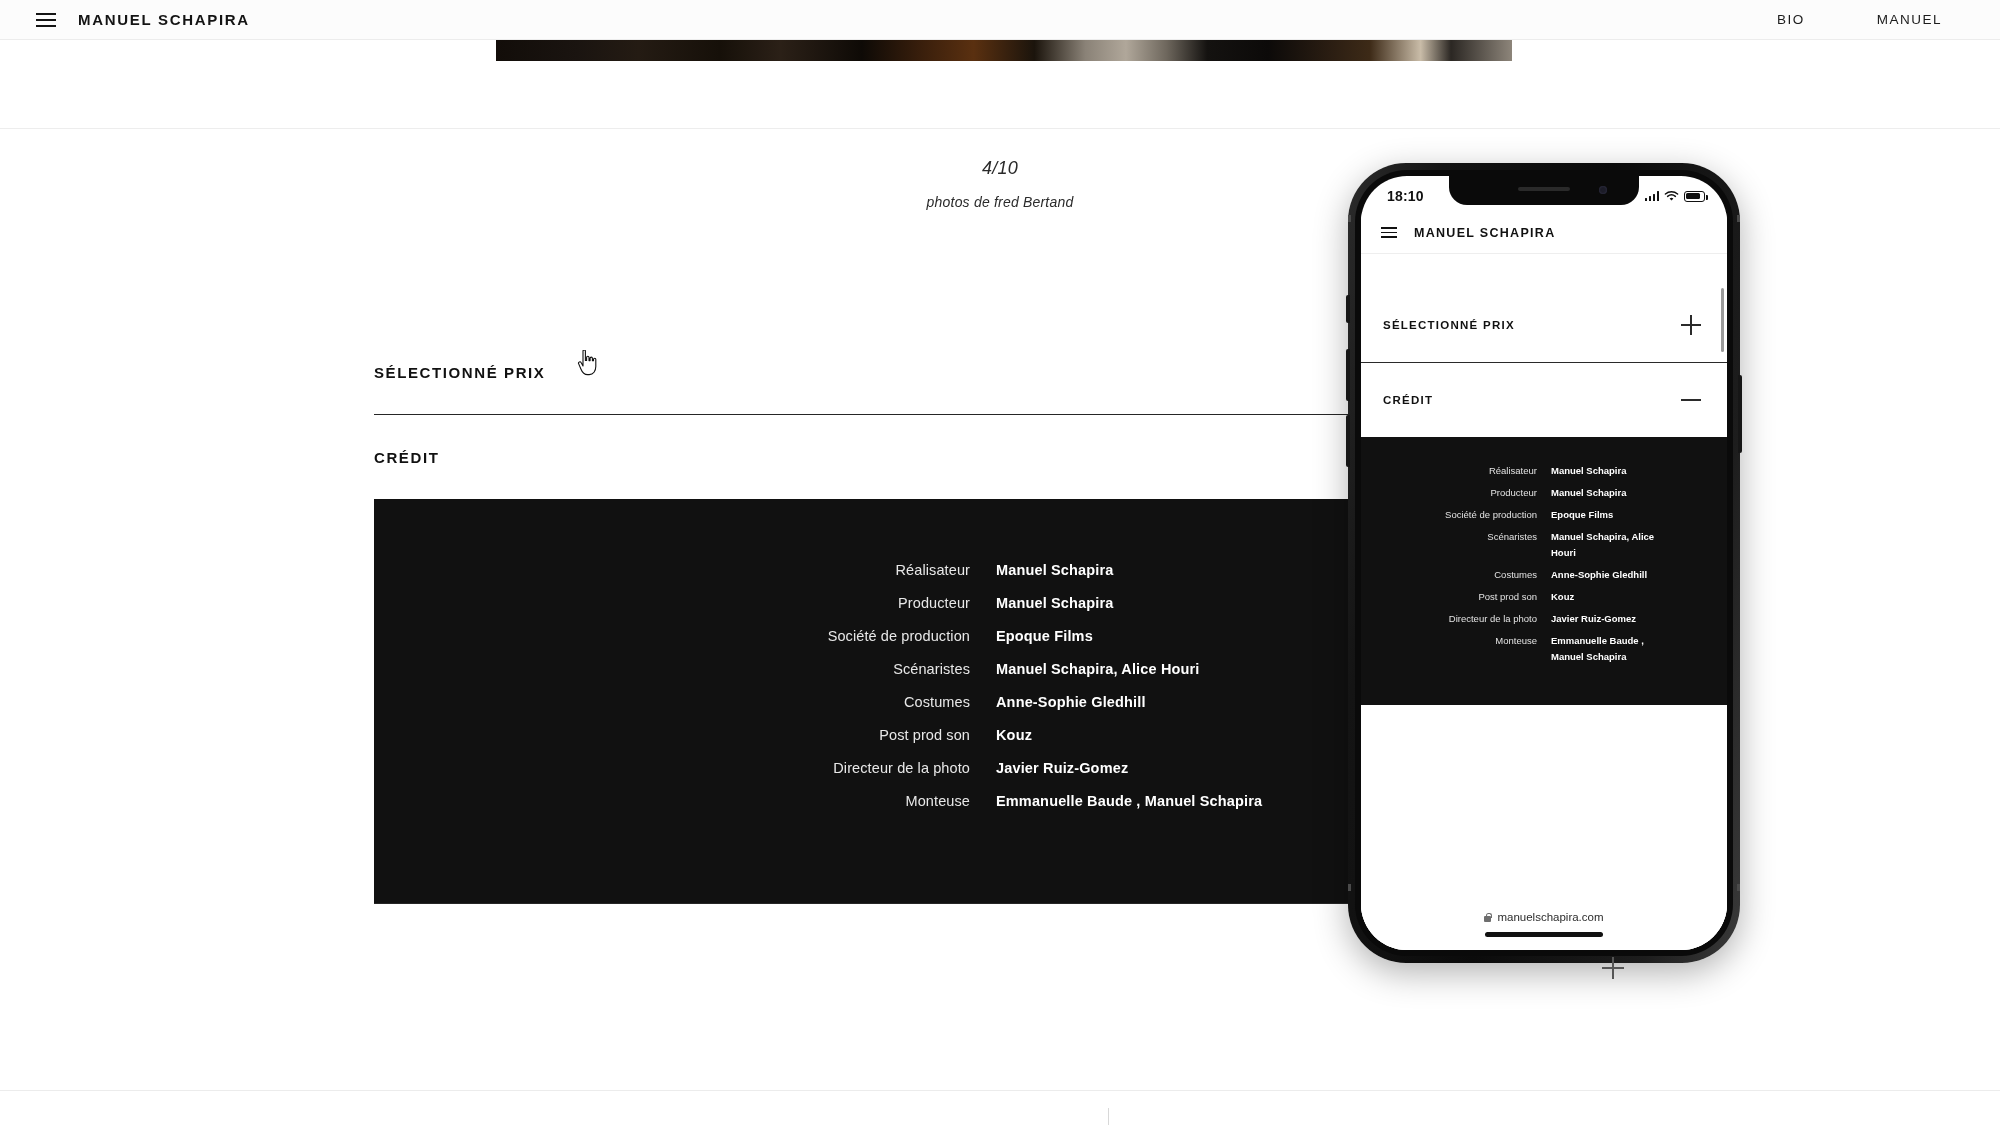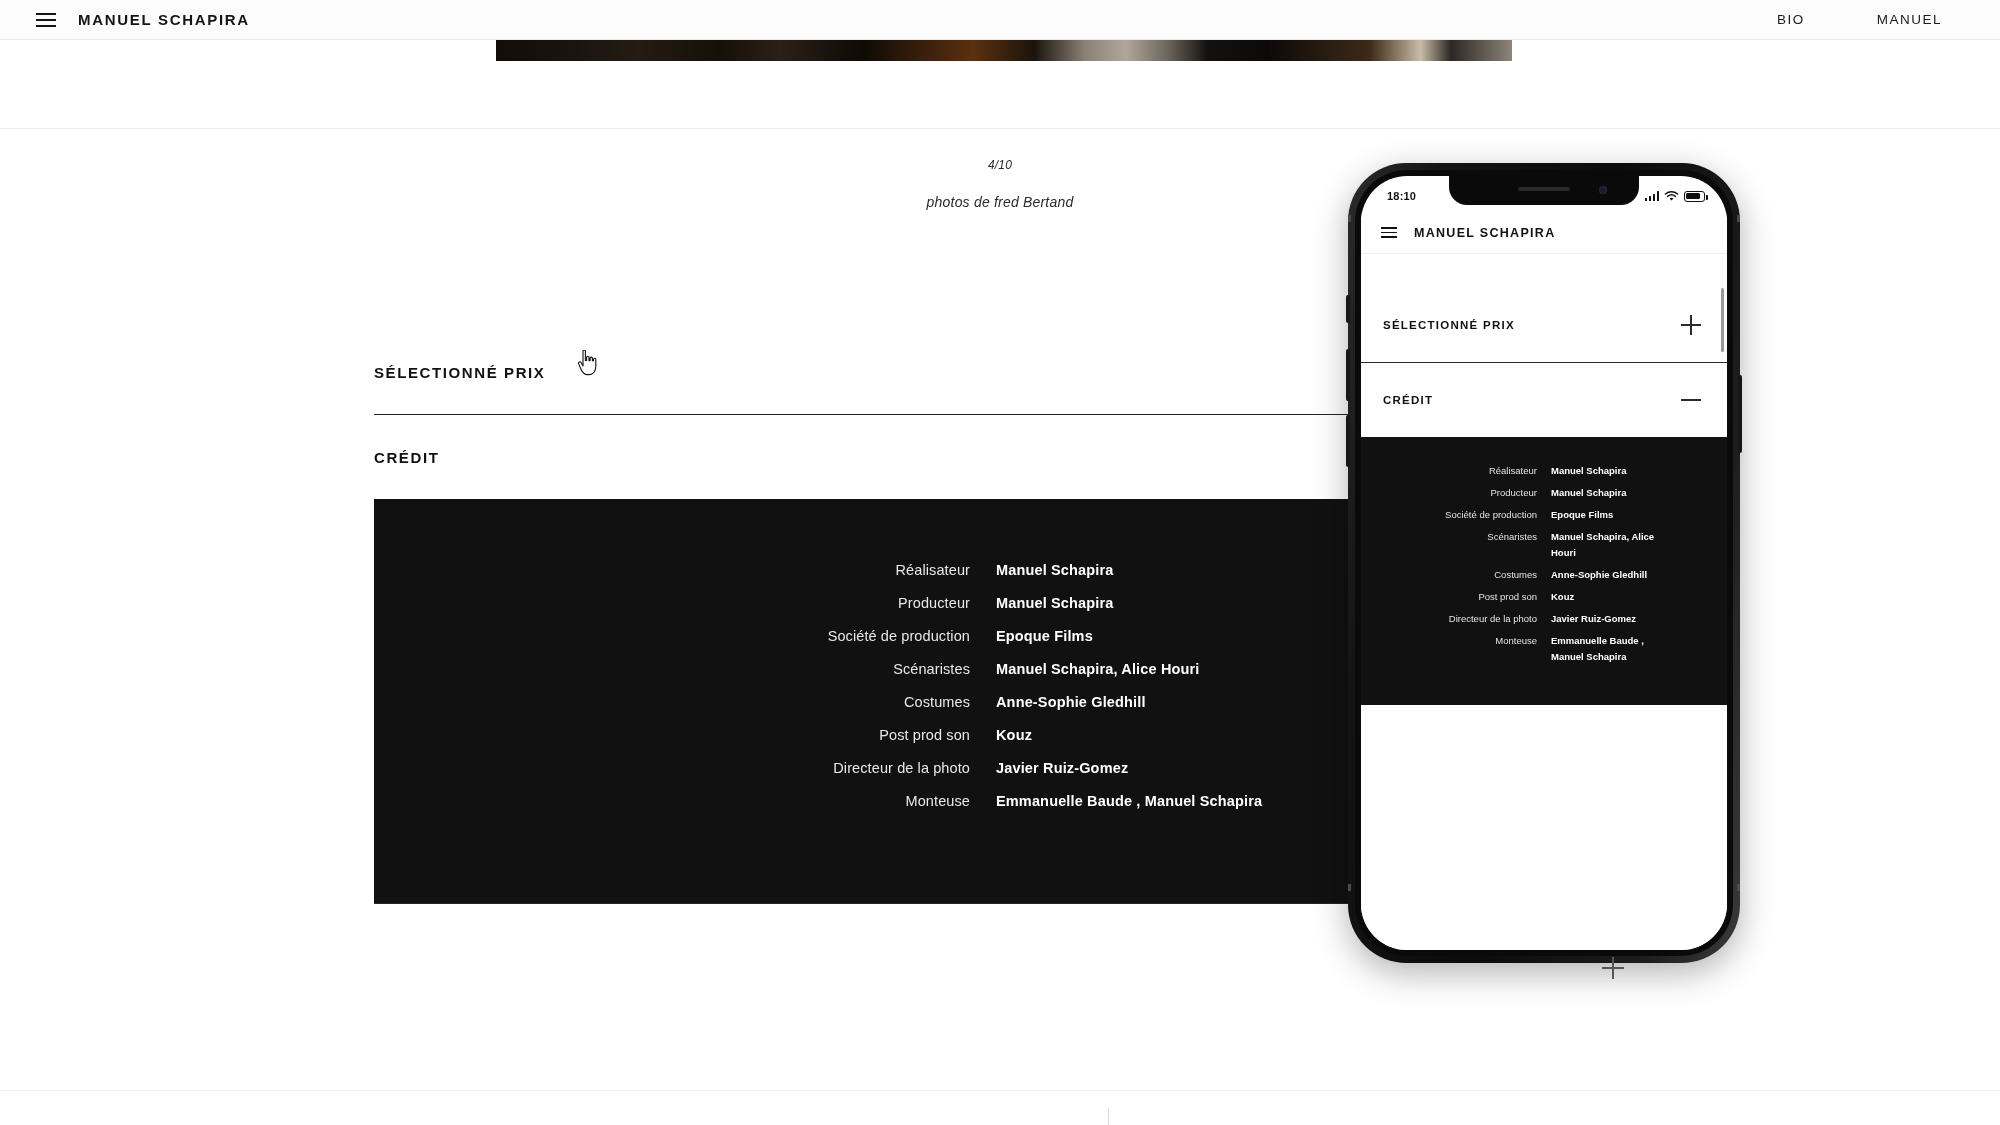--- a/index.html
+++ b/index.html
@@ -45,21 +45,21 @@
   }
   .hero-pad {
     position:absolute; left:0; top:0; width:2000px; height:129px;
     background:#fff; border-bottom:1px solid #ededed;
     z-index: 1;
   }
 
   
   .counter {
     position:absolute; left:0; top:158px; width:2000px; text-align:center;
-    font-size:12px; font-style: italic; color:#2a2a2a; letter-spacing:0.2px;
+    font-size:18px; font-style: italic; color:#2a2a2a; letter-spacing:0.2px;
   }
   .caption {
     position:absolute; left:0; top:194px; width:2000px; text-align:center;
     font-size:14px; font-style: italic; color:#2a2a2a; letter-spacing:0.2px;
   }
 
   
   .sections { position:absolute; left:374px; top:330px; width:1252px; }
   .acc-head {
     position:relative; height:84px; display:flex; align-items:center;
@@ -128,21 +128,21 @@
   }
   .frontcam {
     position:absolute; right:32px; top:10px; width:8px; height:8px; border-radius:50%;
     background:#1c1c28; box-shadow: inset 0 0 2px #3b3b55;
   }
   .statusbar {
     position:absolute; left:0; top:0; width:100%; height:36px;
     display:flex; align-items:center; justify-content:space-between;
     padding: 4px 22px 0 26px; z-index: 5; background: transparent;
   }
-  .clock { font-size:11px; font-weight:600; color:#111; letter-spacing:.2px; }
+  .clock { font-size:14px; font-weight:600; color:#111; letter-spacing:.2px; }
   .status-right { display:flex; align-items:center; gap:5px; }
   .bars { display:flex; align-items:flex-end; gap:1.5px; height:10px; }
   .bars i { width:2.5px; background:#111; border-radius:.5px; }
   .bars i:nth-child(1){height:3px;} .bars i:nth-child(2){height:5px;}
   .bars i:nth-child(3){height:7.5px;} .bars i:nth-child(4){height:10px;}
   .batt { width:21px; height:11px; border:1.3px solid #111; border-radius:3px; position:relative; }
   .batt::after { content:""; position:absolute; right:-3.5px; top:3px; width:2px; height:5px; background:#111; border-radius:0 1px 1px 0; }
   .batt i { position:absolute; left:1.3px; top:1.3px; bottom:1.3px; width:72%; background:#111; border-radius:1.5px; display:block; }
 
   .m-header {
@@ -397,19 +397,26 @@
             <div class="m-credit-label">Directeur de la photo</div>
             <div class="m-credit-value">Javier Ruiz-Gomez</div>
           </div>
           <div class="m-credit-row">
             <div class="m-credit-label">Monteuse</div>
             <div class="m-credit-value">Emmanuelle Baude , Manuel Schapira</div>
           </div>
         </div>
       </div>
 
+      <div class="m-urlbar">
+        <div class="m-url">
+          <span class="lock"></span>
+          <span>manuelschapira.com</span>
+        </div>
+        <div class="home-ind"></div>
+      </div>
 
     </div>
   </div>
 
   <div class="crosshair"></div>
 
 </div>
 
 </body></html>

